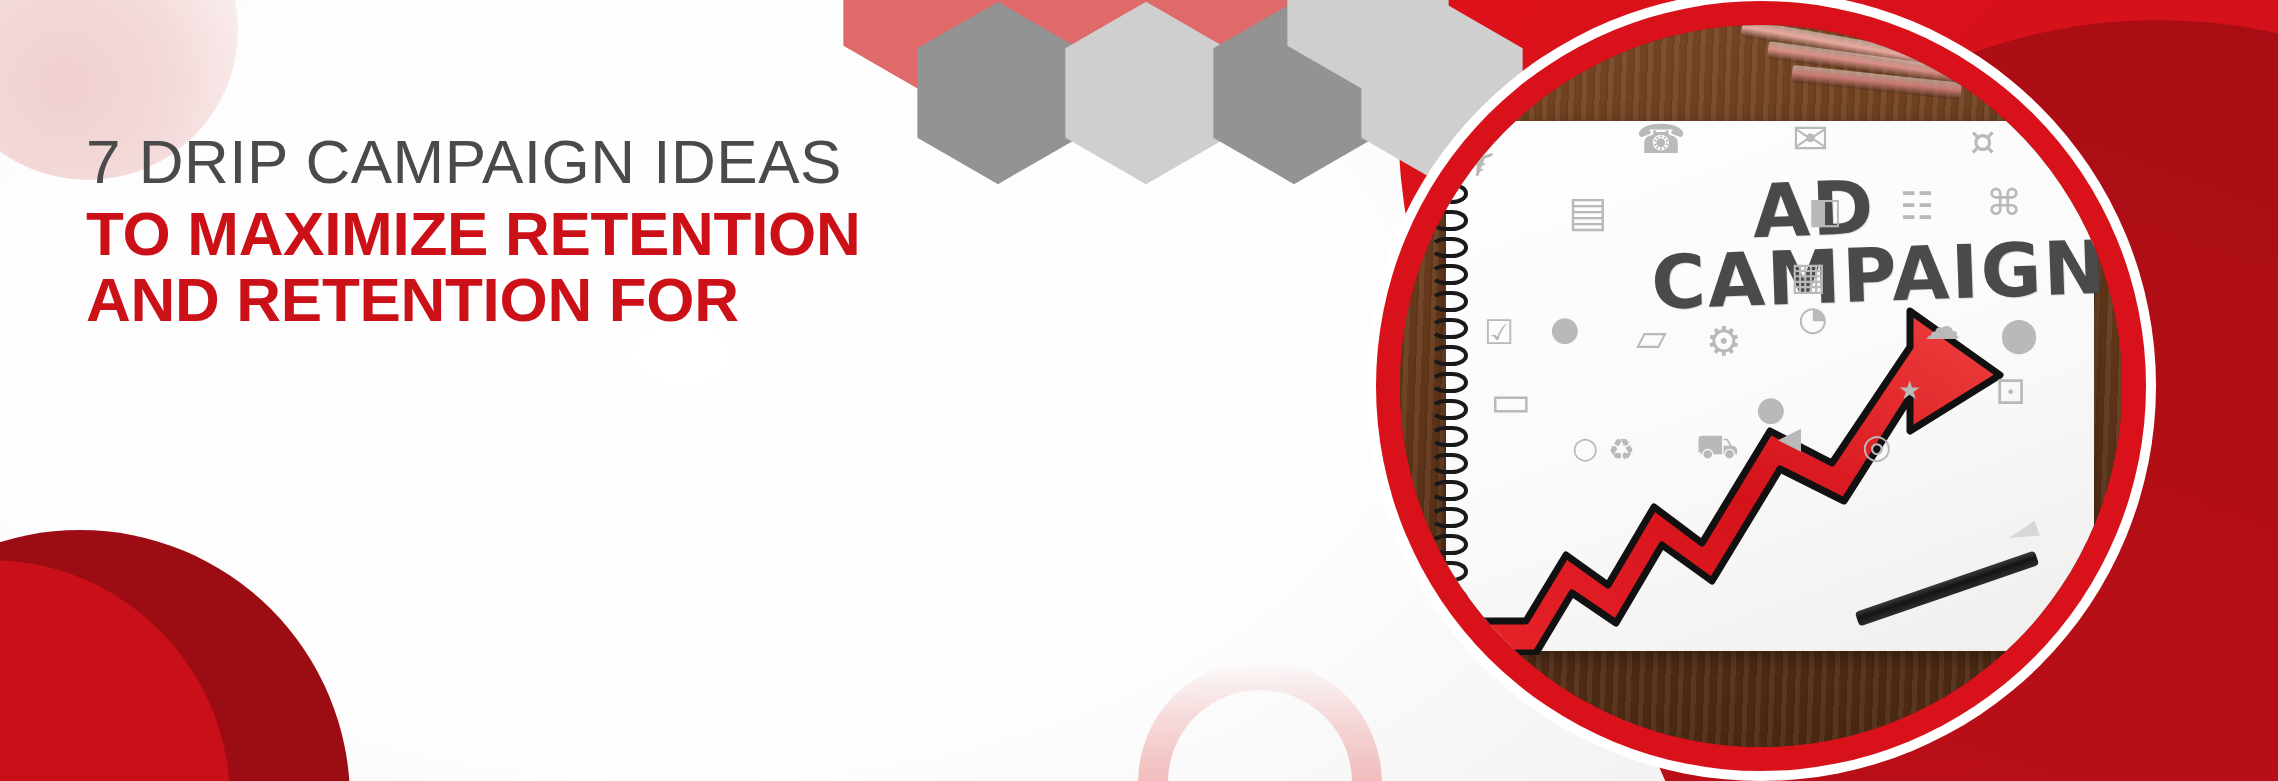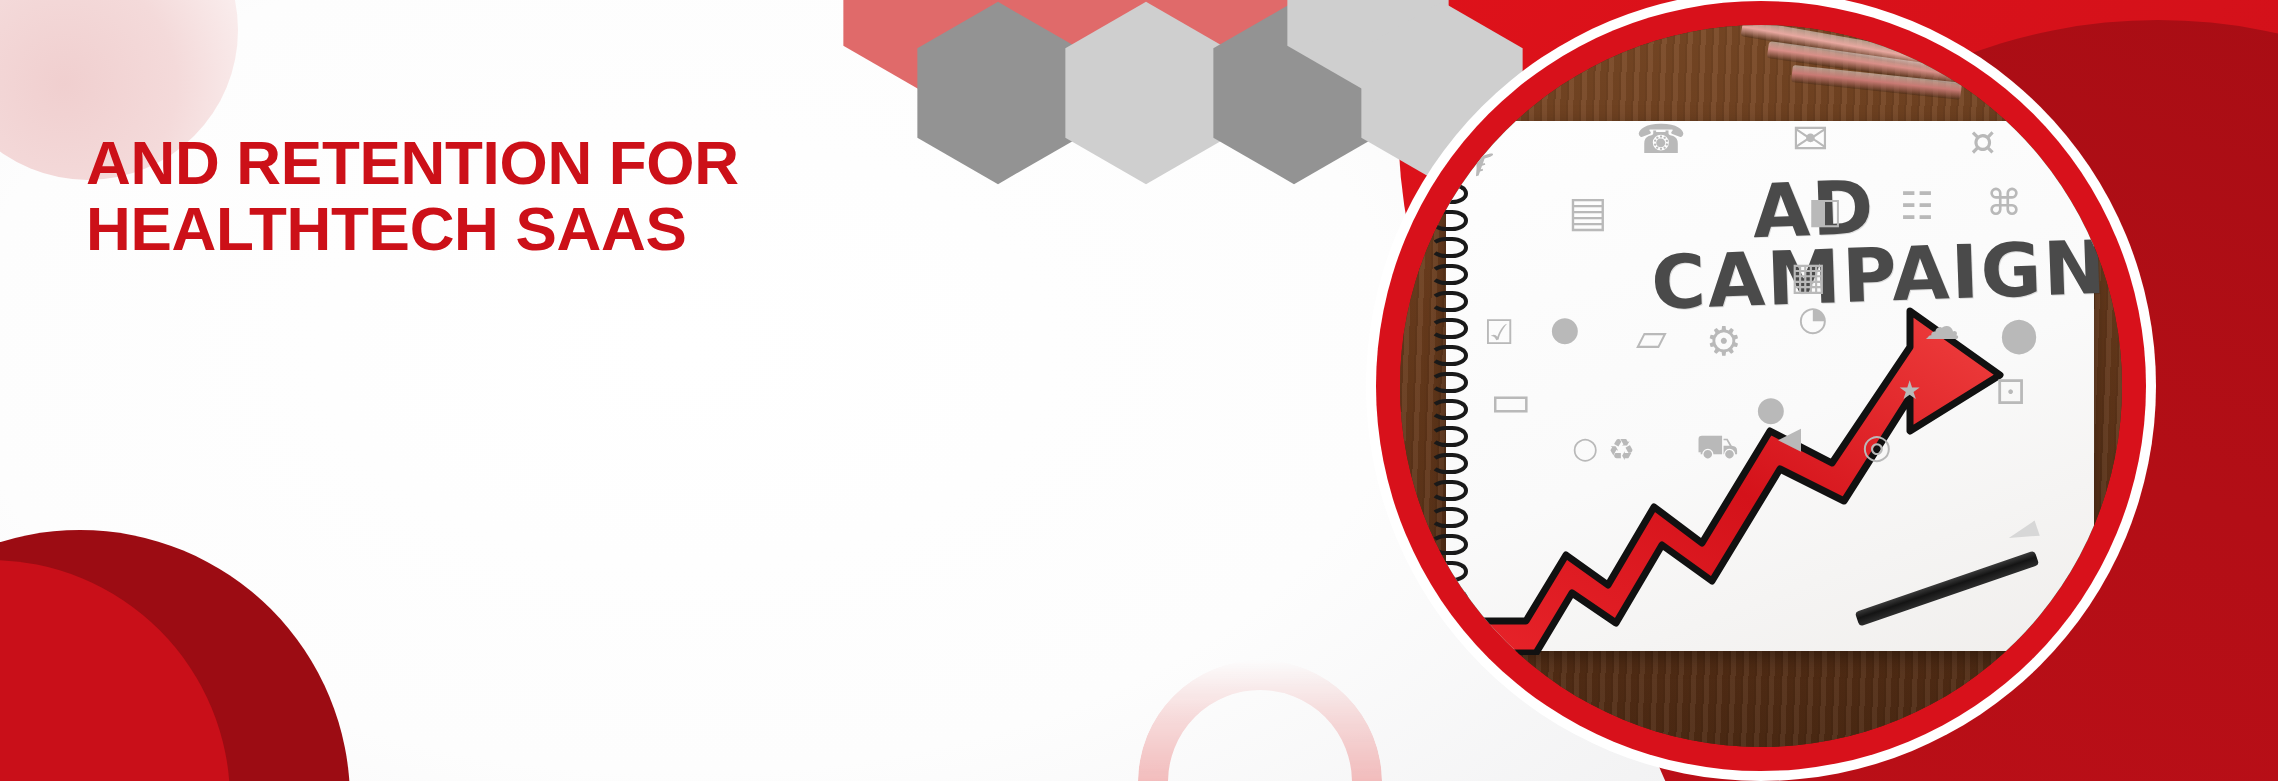--- a/index.html
+++ b/index.html
@@ -350,19 +350,20 @@
         <span class="doodle" style="left: 296px; top: 404px; font-size: 34px; transform: rotate(0deg);">⛟</span>
         <span class="doodle" style="left: 378px; top: 398px; font-size: 30px; transform: rotate(0deg);">◀</span>
         <span class="doodle" style="left: 462px; top: 404px; font-size: 34px; transform: rotate(0deg);">◎</span>
       </div>
 
     <div class="pen-body" style="left:452px; top:556px;"></div>
     <div class="pen-tip" style="left:608px; top:500px;"></div>
   </div>
 
   <div class="headline">
+    <div class="h-line1">7 DRIP CAMPAIGN IDEAS</div>
     <div class="h-rest">
+      <span>TO MAXIMIZE RETENTION</span>
       <span>AND RETENTION FOR</span>
-      <span>HEALTHTECH SAAS</span>
     </div>
   </div>
 
 </div>
 
 </body></html>

